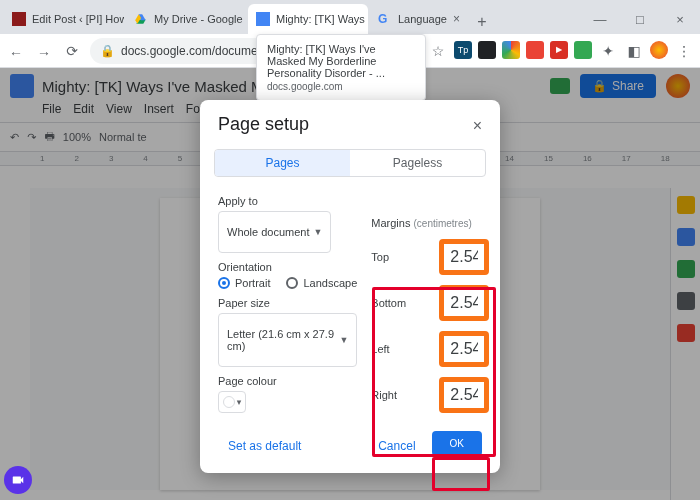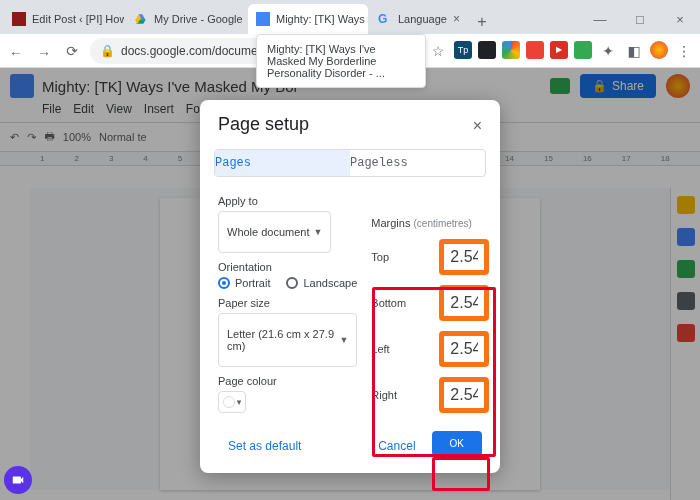--- a/index.html
+++ b/index.html
@@ -42,21 +42,21 @@
   .tab-tooltip { position: absolute; top: 34px; left: 256px; width: 170px; background: #fff; border: 1px solid #dadce0; border-radius: 4px; padding: 8px 10px; font-size: 11px; color: #3c4043; box-shadow: 0 2px 6px rgba(0,0,0,0.15); z-index: 6; }
   .tab-tooltip .tt-title { font-weight: 400; }
   .tab-tooltip .tt-url { color: #5f6368; font-size: 10px; margin-top: 2px; }
 
   
   .dialog { position: absolute; top: 100px; left: 200px; width: 300px; background: #fff; border-radius: 8px; box-shadow: 0 4px 20px rgba(0,0,0,0.3); z-index: 10; padding-bottom: 10px; }
   .dlg-head { display: flex; align-items: flex-end; padding: 14px 18px 8px; }
   .dlg-title { font-size: 18px; color: #202124; }
   .dlg-close { margin-left: auto; color: #5f6368; font-size: 16px; cursor: pointer; }
   .tabs-row { display: flex; margin: 6px 14px 10px; border: 1px solid #dadce0; border-radius: 4px; overflow: hidden; }
-  .dtab { flex: 1; text-align: left; font-size: 12px; padding: 6px 0; color: #5f6368; font-family: Liberation Mono, monospace; }
+  .dtab { flex: 1; text-align: center; font-size: 12px; padding: 6px 0; color: #5f6368; }
   .dtab.active { background: #e8f0fe; color: #1a73e8; font-weight: 500; }
   .dlg-body { display: flex; padding: 0 18px; gap: 14px; align-items: flex-end; }
   .col-left { flex: 1; }
   .lbl { font-size: 11px; color: #3c4043; margin: 8px 0 4px; }
   .select { border: 1px solid #dadce0; border-radius: 4px; padding: 14px 8px; font-size: 11px; color: #3c4043; display: inline-flex; align-items: center; gap: 4px; }
   .chev { font-size: 9px; color: #5f6368; }
   .radios { display: flex; gap: 16px; font-size: 11px; color: #3c4043; margin-top: 4px; }
   .radio { display: flex; align-items: center; gap: 5px; }
   .rcircle { width: 12px; height: 12px; border-radius: 50%; border: 2px solid #5f6368; position: relative; }
   .rcircle.checked { border-color: #1a73e8; }
@@ -211,20 +211,21 @@
     <span class="sico" style="background:#4285f4"></span>
     <span class="sico" style="background:#34a853"></span>
     <span class="sico" style="background:#5f6368"></span>
     <span class="sico" style="background:#ea4335"></span>
   </div>
   <div class="backdrop"></div>
 </div>
 
 <div class="tab-tooltip">
   <div class="tt-title">Mighty: [TK] Ways I've Masked My Borderline Personality Disorder - ...</div>
+  <div class="tt-url">docs.google.com</div>
 </div>
 
 <div class="dialog">
   <div class="dlg-head">
     <div class="dlg-title">Page setup</div>
     <div class="dlg-close">×</div>
   </div>
   <div class="tabs-row">
     <div class="dtab active">Pages</div>
     <div class="dtab">Pageless</div>

